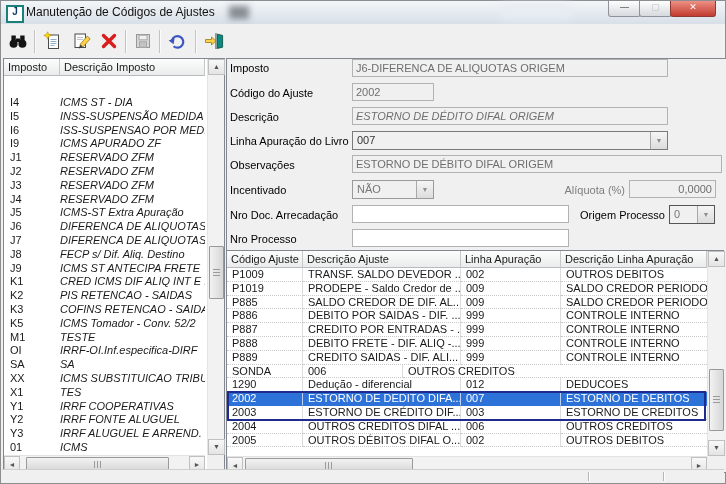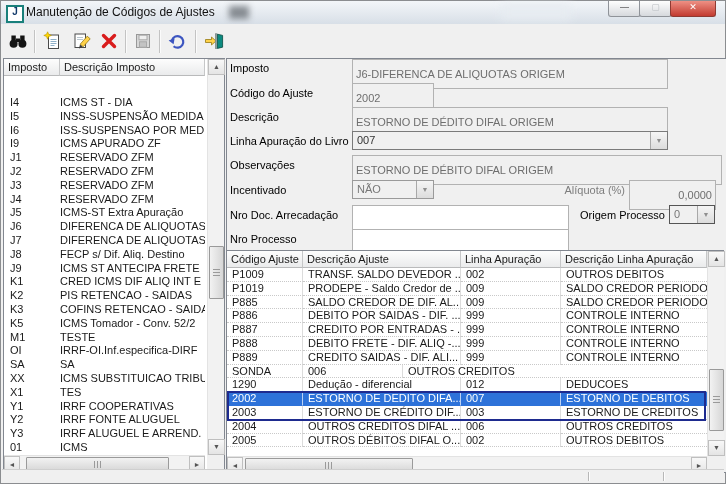--- a/index.html
+++ b/index.html
@@ -41,42 +41,42 @@
            border-bottom:1px solid #b9babb;height:17px;line-height:16px;padding:0 4px;
            white-space:nowrap;overflow:hidden;box-sizing:border-box;}
 
   
   .tax-header{position:absolute;left:0;top:0;width:201px;height:17px;display:flex;}
   .tax-header .hc0{width:56px;}
   .tax-header .hc1{flex:1;}
   .tax-body{position:absolute;left:0;top:17px;width:201px;height:379px;overflow:hidden;background:#fff;margin-top:20px;}
   .trow{display:flex;height:13.8px;line-height:13.8px;white-space:nowrap;}
   .trow .tc0{width:56px;padding-left:6px;overflow:hidden;box-sizing:border-box;}
-  .trow .tc1{flex:1;overflow:hidden;}
+  .trow .tc1{flex:1;overflow:hidden;font-style:italic;}
 
   
   .sb-v{position:absolute;width:17px;background:#f2f2f2;border-left:1px solid #e3e3e3;box-sizing:border-box;}
   .sb-h{position:absolute;height:17px;background:#f2f2f2;border-top:1px solid #e3e3e3;box-sizing:border-box;}
   .sb-btn{position:absolute;width:17px;height:16px;background:linear-gradient(#f8f8f8,#e4e4e4);
           border:1px solid #bfbfbf;box-sizing:border-box;color:#555;font-size:7px;text-align:center;line-height:14px;}
   .sb-btn.h{width:16px;height:17px;line-height:15px;}
   .sb-thumb-v{position:absolute;left:1px;width:15px;background:linear-gradient(90deg,#f2f2f2,#d6d6d6);
               border:1px solid #9a9a9a;border-radius:1px;box-sizing:border-box;}
   .sb-thumb-v::after{content:"";position:absolute;left:3px;right:3px;top:50%;margin-top:-4px;height:8px;
               background:repeating-linear-gradient(#9a9a9a 0 1px,transparent 1px 3px);}
   .sb-thumb-h{position:absolute;top:1px;height:15px;background:linear-gradient(#f2f2f2,#d6d6d6);
               border:1px solid #9a9a9a;border-radius:1px;box-sizing:border-box;}
   .sb-thumb-h::after{content:"";position:absolute;top:3px;bottom:3px;left:50%;margin-left:-4px;width:8px;
               background:repeating-linear-gradient(90deg,#9a9a9a 0 1px,transparent 1px 3px);}
   .sb-corner{position:absolute;width:17px;height:17px;background:#f0f0f0;}
 
   
   .lbl{position:absolute;left:3px;white-space:nowrap;color:#000;}
   .lbl.gray{color:#7d7d7d;}
-  .fld{position:absolute;height:30px;border:1px solid #b2b2b2;background:#f0f0f0;color:#6e6e6e;
+  .fld{position:absolute;height:18px;border:1px solid #b2b2b2;background:#f0f0f0;color:#6e6e6e;
        font-family:inherit;font-size:11px;padding:0 3px;box-sizing:border-box;}
   .fld.white{background:#fff;color:#111;}
   .fld.num{text-align:right;}
   .combo{position:absolute;height:19px;border:1px solid #7a7a7a;background:#f0f0f0;box-sizing:border-box;}
   .combo .combo-val{position:absolute;left:4px;top:2px;color:#333;}
   .combo.gray .combo-val{color:#777;}
   .combo .combo-btn{position:absolute;right:0;top:0;bottom:0;width:16px;
         background:linear-gradient(#f5f5f5,#dcdcdc);border-left:1px solid #a8a8a8;
         color:#8f8f8f;font-size:7px;text-align:center;line-height:17px;}
   .combo.dark{border-color:#555;}
@@ -319,21 +319,21 @@
 
   <div class="right-panel">
 
     <div class="lbl" style="top:3px;">Imposto</div>
     <input class="fld" style="left: 125px; top: 0px; width: 316px;" readonly="" value="J6-DIFERENCA DE ALIQUOTAS ORIGEM">
 
     <div class="lbl" style="top:28px;">Código do Ajuste</div>
     <input class="fld" style="left: 125px; top: 24px; width: 82px;" readonly="" value="2002">
 
     <div class="lbl" style="top:52px;">Descrição</div>
-    <input class="fld" style="left: 125px; top: 48px; width: 316px;" readonly="" value="ESTORNO DE DÉDITO DIFAL ORIGEM">
+    <input class="fld" style="left: 125px; top: 48px; width: 316px; font-style: italic;" readonly="" value="ESTORNO DE DÉDITO DIFAL ORIGEM">
 
     <div class="lbl" style="top:76px;">Linha Apuração do Livro</div>
     <div class="combo" style="left:125px;top:72px;width:316px;">
       <span class="combo-val">007</span>
       <span class="combo-btn"><span>▼</span></span>
     </div>
 
     <div class="lbl" style="top:100px;">Observações</div>
     <input class="fld" style="left: 125px; top: 96px; width: 370px;" readonly="" value="ESTORNO DE DÉBITO DIFAL ORIGEM">
 

